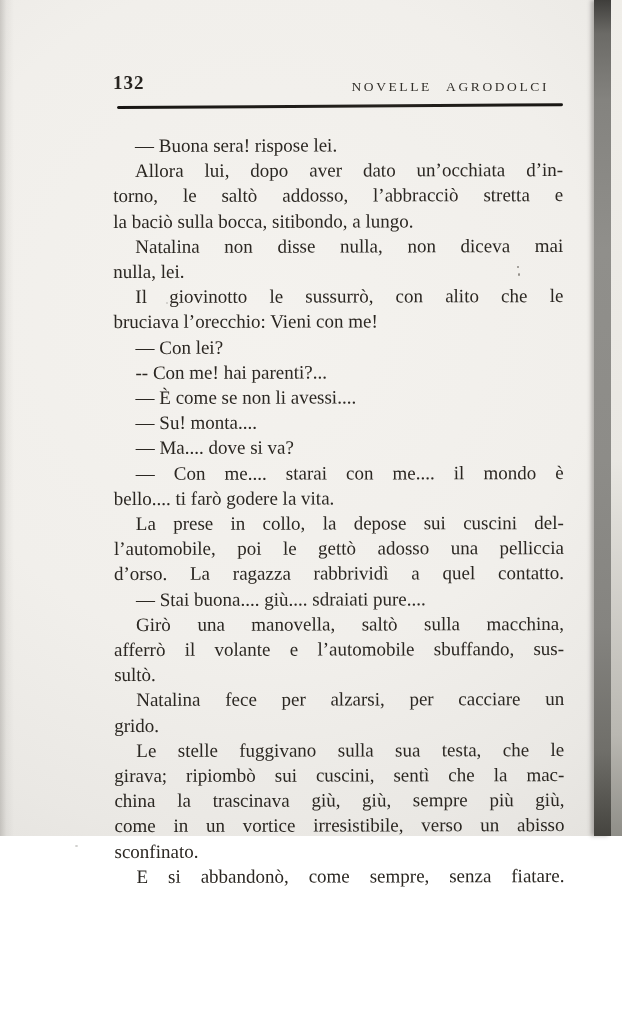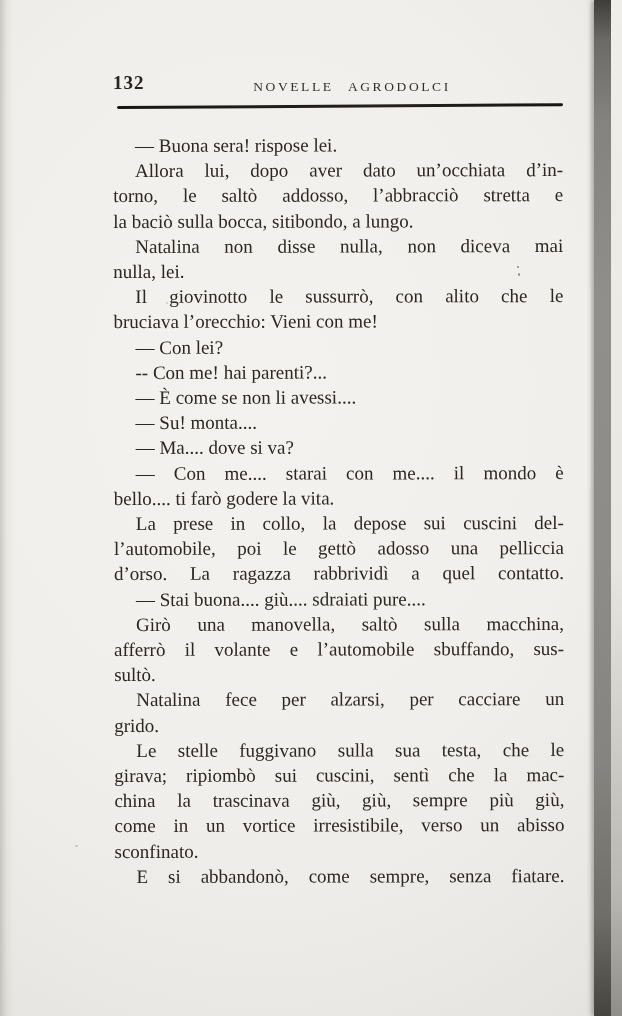--- a/index.html
+++ b/index.html
@@ -4,21 +4,21 @@
 <style>
   html, body { margin: 0; padding: 0; }
   body {
     width: 622px; height: 1016px;
     font-family: "Liberation Serif", "DejaVu Serif", serif;
     overflow: hidden;
     background: #ffffff;
   }
   .scan {
     position: relative;
-    width: 622px; height: 1016px;
+    width: 622px; height: 836px;
     background:
       radial-gradient(ellipse 120% 90% at 42% 38%,
         #f4f2ee 0%, #f1efeb 45%, #eae8e4 70%, #e2e0dc 88%, #dbd9d5 100%);
     color: #2b2722;
   }
   
   .edge-left {
     position: absolute; left: 0; top: 0; width: 14px; height: 100%;
     background: linear-gradient(to right, rgba(70,66,60,0.22), rgba(70,66,60,0.06) 45%, rgba(70,66,60,0) 100%);
     pointer-events: none;
@@ -34,22 +34,22 @@
   .edge-sliver {
     position: absolute; left: 611px; top: 0; width: 11px; height: 100%;
     background: linear-gradient(to bottom, #f0eee9 0%, #e9e7e2 55%, #b9b7b1 88%, #8f8e88 100%);
   }
   .header { position: absolute; left: 0; top: 0; width: 100%; }
   .pagenum {
     position: absolute; left: 113px; top: 72px;
     font-size: 19px; font-weight: bold; letter-spacing: 1px; color: #272420;
   }
   .runhead {
-    position: absolute; left: 127px; top: 79px; width: 450px;
-    text-align: center; font-size: 13.5px; letter-spacing: 2.6px;
+    position: absolute; left: 99px; top: 79px; width: 450px;
+    text-align: right; font-size: 13.5px; letter-spacing: 2.6px;
     word-spacing: 9px; color: #33302b;
   }
   .rule {
     position: absolute; left: 117px; top: 106px; width: 446px; height: 2.6px;
     background: linear-gradient(to right, #181613, #24211d 60%, #181613);
     border-radius: 2px;
     transform: rotate(-0.35deg); transform-origin: left center;
   }
   .text-block {
     position: absolute; left: 113px; top: 133px; width: 450px;

